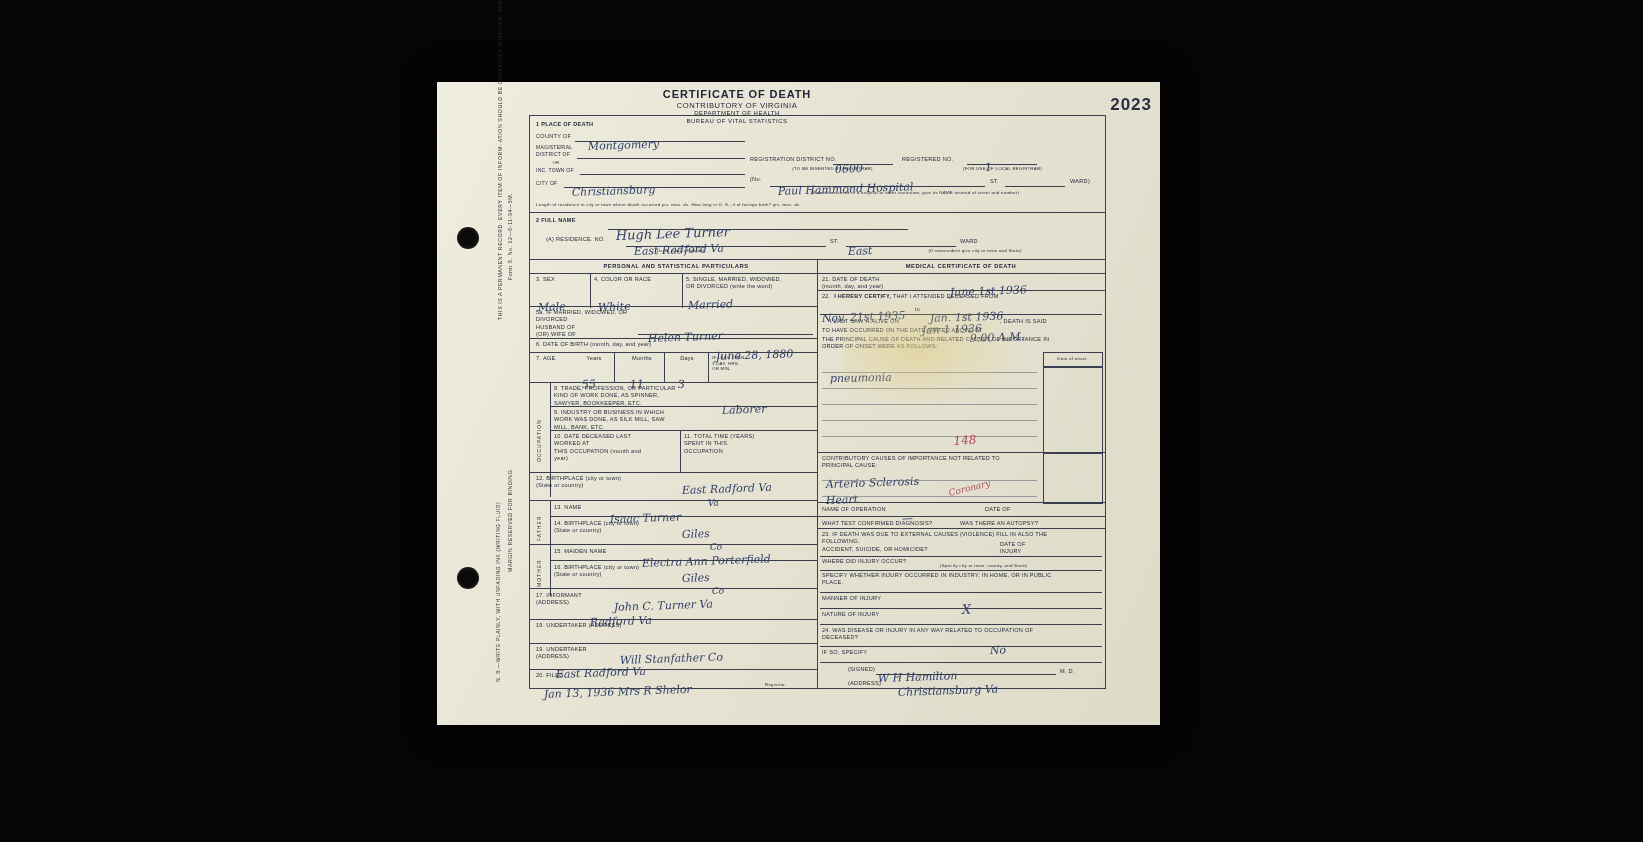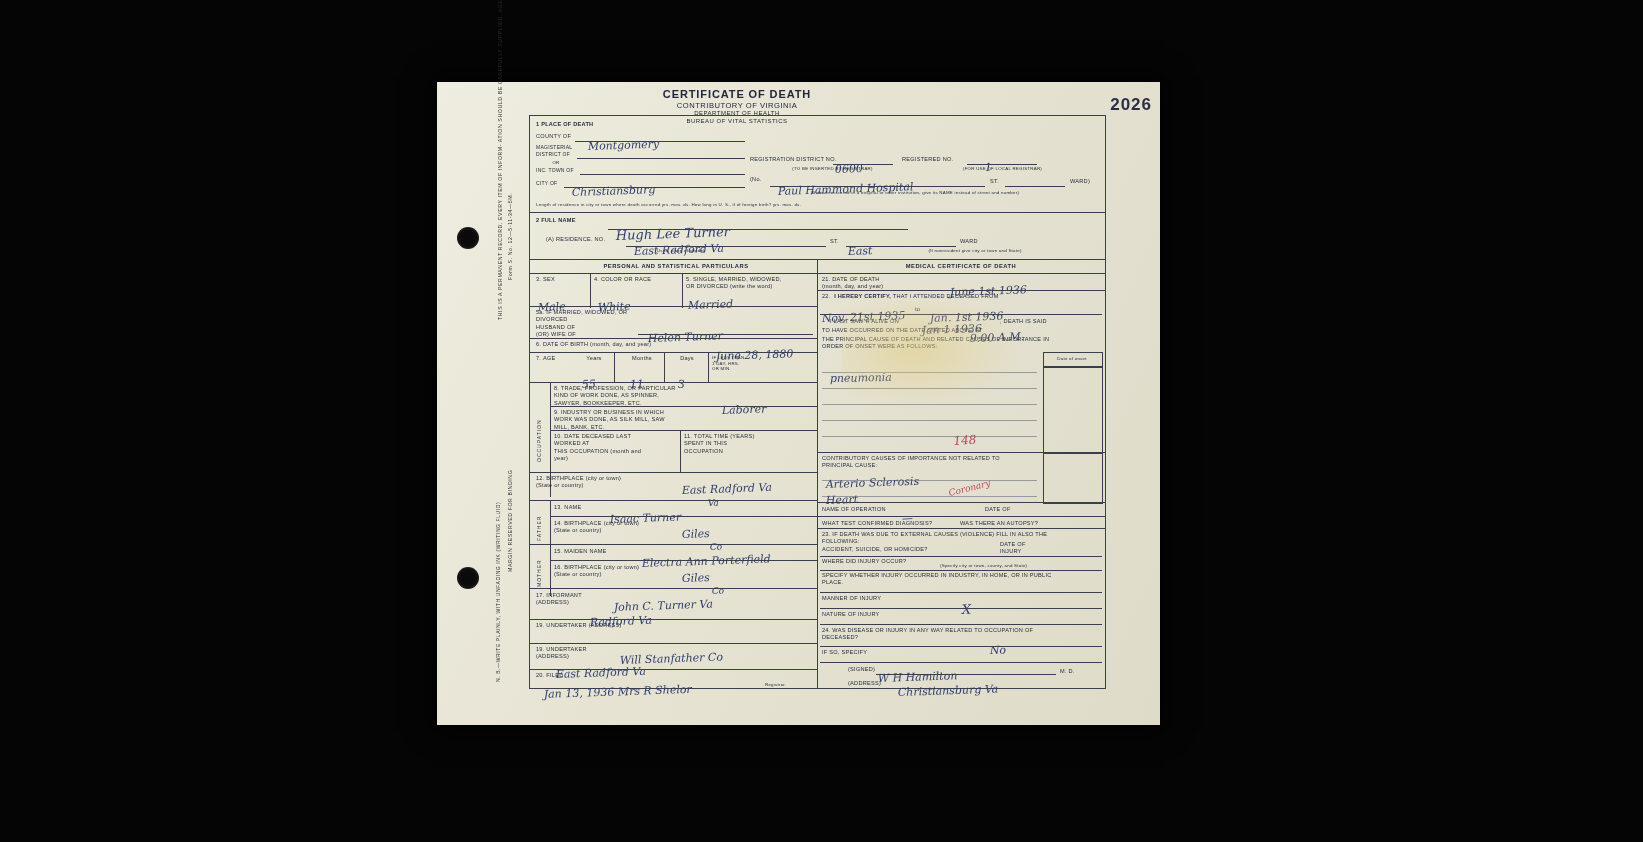--- a/index.html
+++ b/index.html
@@ -90,21 +90,21 @@
       <div class="vert t2">THIS IS A PERMANENT RECORD. EVERY ITEM OF INFORM-
 ATION SHOULD BE CAREFULLY SUPPLIED. AGE SHOULD BE STATED EXACTLY. PHYSICIANS SHOULD STATE THE CAUSE OF
 DEATH IN PLAIN TERMS, SO THAT IT MAY BE PROPERLY CLASSIFIED. EXACT STATEMENT OF OCCUPATION IS VERY IMPORTANT.</div>
       <div class="vert t3">MARGIN RESERVED FOR BINDING</div>
       <div class="vert t4">N. B.—WRITE PLAINLY, WITH UNFADING INK (WRITING FLUID)</div>
 
       <div class="ttl t-main">CERTIFICATE OF DEATH</div>
       <div class="ttl t-sub1">CONTRIBUTORY OF VIRGINIA</div>
       <div class="ttl t-sub2">DEPARTMENT OF HEALTH</div>
       <div class="ttl t-sub3">BUREAU OF VITAL STATISTICS</div>
-      <div class="num2018">2026</div>
+      <div class="num2018">2023</div>
 
       <div class="frame">
 
         <div class="lbl b" style="left:6px;top:5px;">1  PLACE OF DEATH</div>
         <div class="lbl" style="left:6px;top:17px;">COUNTY OF</div>
         <div class="sol" style="left:45px;top:25px;width:170px;"></div>
         <div class="hw m" style="left:58px;top:24px;">Montgomery</div>
 
         <div class="lbl sc" style="left:6px;top:28px;">MAGISTERIAL</div>
         <div class="lbl sc" style="left:6px;top:35px;">DISTRICT OF</div>

